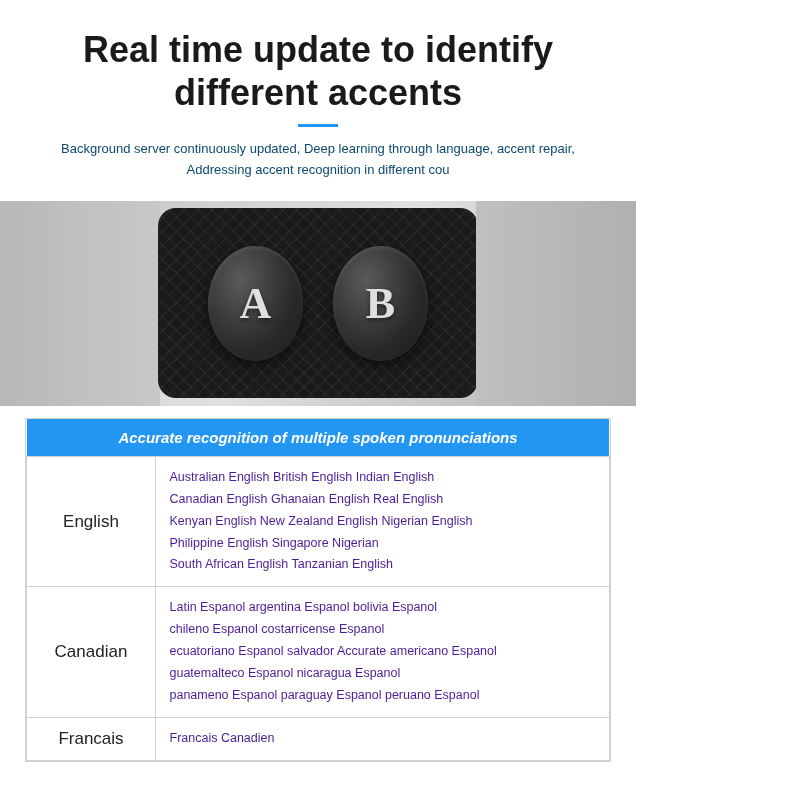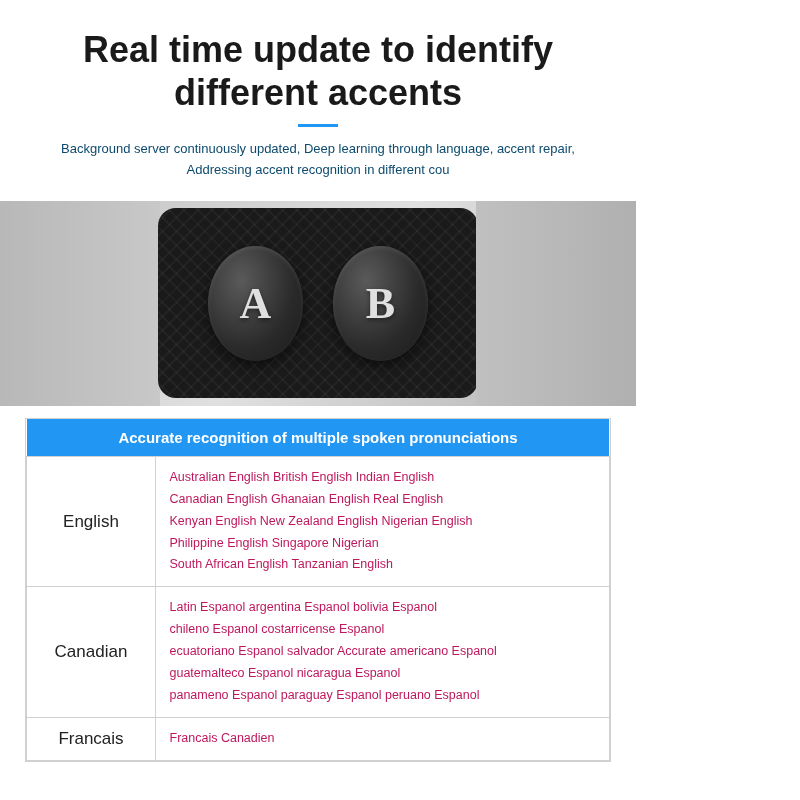--- a/index.html
+++ b/index.html
@@ -149,40 +149,41 @@
       border-collapse: collapse;
     }
 
     .table-header-row td {
       background: #2196f3;
       color: #ffffff;
       font-size: 15px;
       font-weight: bold;
       text-align: center;
       padding: 10px 12px;
+      font-style: italic;
     }
 
     .data-row td {
       border: 1px solid #d0d0d0;
       padding: 10px 14px;
       vertical-align: middle;
     }
 
     .lang-label {
       font-size: 17px;
       font-weight: 400;
       color: #222;
       text-align: center;
       width: 22%;
       background: #fff;
     }
 
     .lang-details {
       font-size: 12.5px;
-      color: #be185d;
+      color: #4c1d95;
       line-height: 1.75;
       background: #fff;
     }
 
     .other-accents-row td {
       border: 1px solid #d0d0d0;
       padding: 12px 14px;
       font-size: 16px;
       font-weight: 500;
       color: #222;

